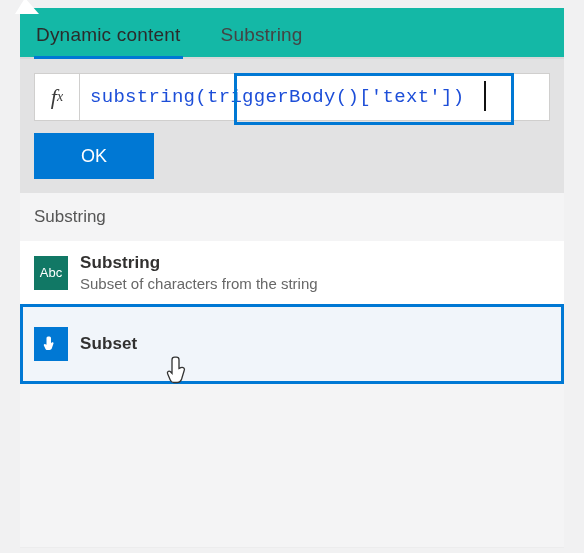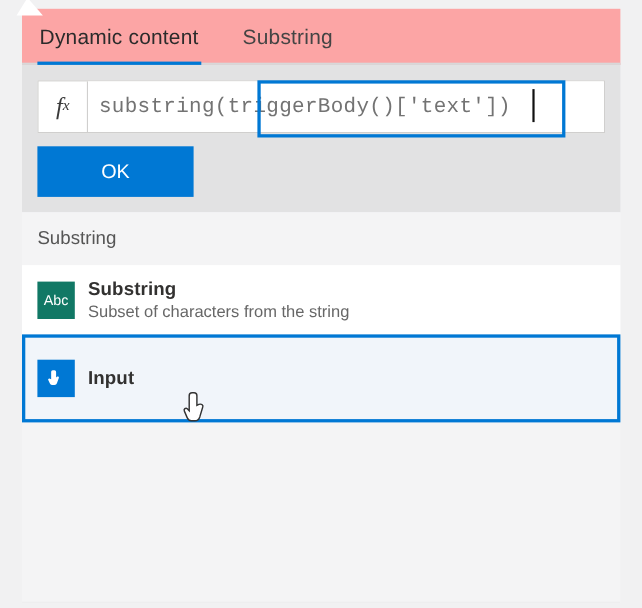--- a/index.html
+++ b/index.html
@@ -23,21 +23,21 @@
       width:0; height:0;
       border-left:10px solid transparent;
       border-right:14px solid transparent;
       border-bottom:16px solid #ffffff;
     }
     .tabs {
       display:flex;
       padding:12px 14px 0 14px;
       gap:36px;
       border-bottom:2px solid #d8d8d9;
-      background:#fca5a5;
+      background:#14b8a6;
     }
     .tab {
       font-size:19px;
       color:#444444;
       padding:4px 2px 10px 2px;
       cursor:pointer;
       letter-spacing:0.2px;
     }
     .tab.active {
       color:#2b2b2b;
@@ -64,21 +64,21 @@
       font-size:22px;
       color:#3a3a3a;
     }
     .expr-input {
       flex:1;
       border:0;
       font-family:Consolas,"Courier New",monospace;
       font-size:19px;
       letter-spacing:0.3px;
       padding:0 10px;
-      color:#737373;
+      color:#1d4ed8;
       outline:none;
     }
     .expr-highlight {
       position:absolute;
       margin-top:-48px;
       margin-left:200px;
       width:274px; height:46px;
       border:3px solid #0078d4;
       pointer-events:none;
     }
@@ -88,21 +88,21 @@
       margin-left:450px;
       width:1.5px; height:30px;
       background:#111;
       pointer-events:none;
     }
     .ok-btn {
       margin-top:12px;
       background:#0078d4;
       color:#ffffff;
       border:0;
-      width:142px; height:46px;
+      width:120px; height:46px;
       font-size:18px;
       font-weight:500;
       cursor:pointer;
     }
 
     .group {
       padding:14px 14px;
       font-size:17px;
       color:#555555;
       background:#f4f4f5;
@@ -174,21 +174,21 @@
     </div>
   </div>
 
 
   <div class="item selected" style="height:56px;">
     <div class="icon icon-blue">
       <svg viewBox="0 0 24 24" width="18" height="18" fill="#ffffff">
         <path d="M10 2a2 2 0 0 1 2 2v7l1-1c1-1 3 0 2.3 1.4L13 18c-.4 1-1.4 2-3 2H7c-1.2 0-2-.7-2.5-1.7l-2-4.3c-.6-1.3.9-2.6 2-1.7L6 13V4a2 2 0 0 1 2-2z"></path>
       </svg>
     </div>
-    <div class="item-title">Input</div>
+    <div class="item-title">Subset</div>
   </div>
 
   <div class="cursor-ptr">
     <svg viewBox="0 0 32 40">
       <path d="M13 3a3 3 0 0 1 3 3v10l2-1c3-1 5 1 4 3l-3 10c-.7 2-2 4-5 4h-4c-2 0-3.3-1.2-4-3l-3-7c-1-2 1.3-4 3-2.5l2 2V6a3 3 0 0 1 3-3z" fill="#ffffff" stroke="#333333" stroke-width="1.5"></path>
     </svg>
   </div>
 </div>
 
 </body></html>

